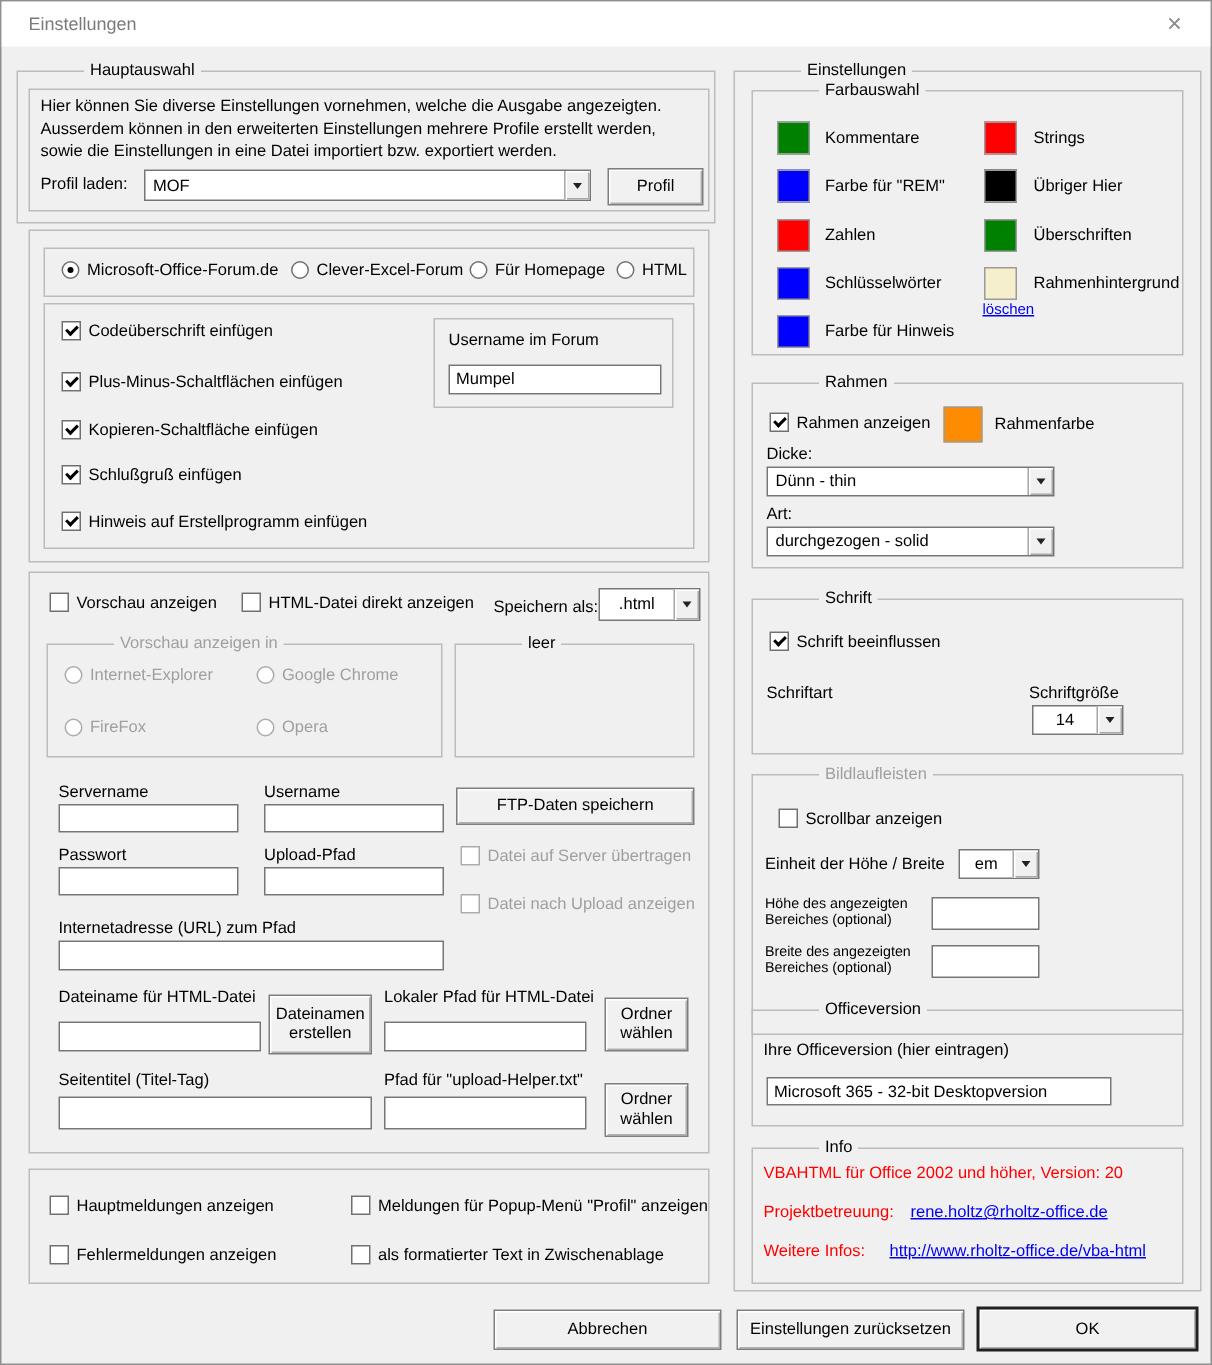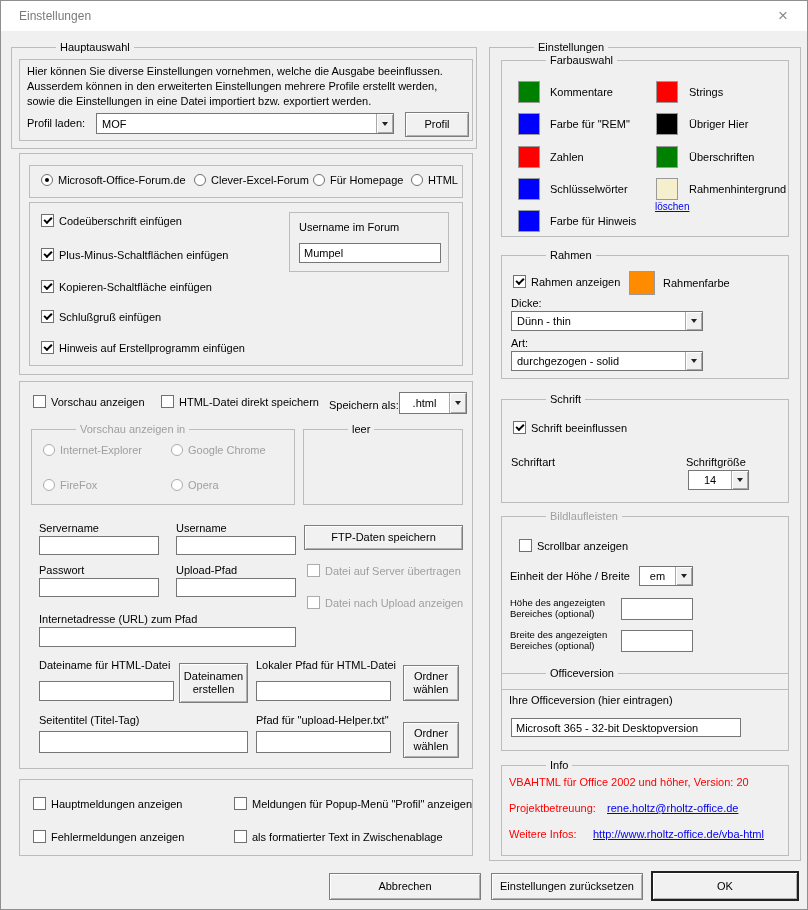--- a/index.html
+++ b/index.html
@@ -51,21 +51,21 @@
 
   <div class="titlebar">
     <span class="title">Einstellungen</span>
     <span class="close">×</span>
   </div>
 
   <div class="grp" style="left:10px;top:46px;width:466px;height:102px">
     <span class="grp-title">Hauptauswahl</span>
   </div>
   <div class="grp" style="left:18px;top:58px;width:454px;height:82px"></div>
-  <div class="desc" style="left:26px;top:63px;width:438px">Hier können Sie diverse Einstellungen vornehmen, welche die Ausgabe beeinflussen. Ausserdem können in den erweiterten Einstellungen mehrere Profile erstellt werden, sowie die Einstellungen in eine Datei importiert bzw. exportiert werden.</div>
+  <div class="desc" style="left:26px;top:63px;width:438px">Hier können Sie diverse Einstellungen vornehmen, welche die Ausgabe angezeigten. Ausserdem können in den erweiterten Einstellungen mehrere Profile erstellt werden, sowie die Einstellungen in eine Datei importiert bzw. exportiert werden.</div>
   <span class="lbl" style="left:26px;top:116px">Profil laden:</span>
   <span class="combo" style="left:95px;top:112px;width:298px;height:21px">
     <span class="combo-val">MOF</span>
     <span class="combo-btn">
         <span class="arrow"></span>
       </span>
   </span>
   <div class="btn" style="left:404px;top:111px;width:64px;height:25px">Profil</div>
 
   <div class="grp" style="left:18px;top:152px;width:454px;height:222px"></div>
@@ -112,21 +112,21 @@
   <span class="lbl" style="left:298px;top:220px">Username im Forum</span>
   <input class="tin" style="left: 298px; top: 242px; width: 142px; height: 20px;" value="Mumpel">
 
   <div class="grp" style="left:18px;top:380px;width:454px;height:388px"></div>
   <span class="cb" style="left:32px;top:394px">
     <span class="box"></span>
     <span>Vorschau anzeigen</span>
   </span>
   <span class="cb" style="left:160px;top:394px">
     <span class="box"></span>
-    <span>HTML-Datei direkt speichern</span>
+    <span>HTML-Datei direkt anzeigen</span>
   </span>
   <span class="lbl" style="left:328px;top:398px">Speichern als:</span>
   <span class="combo" style="left:398px;top:391px;width:68px;height:22px">
     <span class="combo-val center">.html</span>
     <span class="combo-btn">
         <span class="arrow"></span>
       </span>
   </span>
 
   <div class="grp" style="left:30px;top:428px;width:264px;height:76px">

